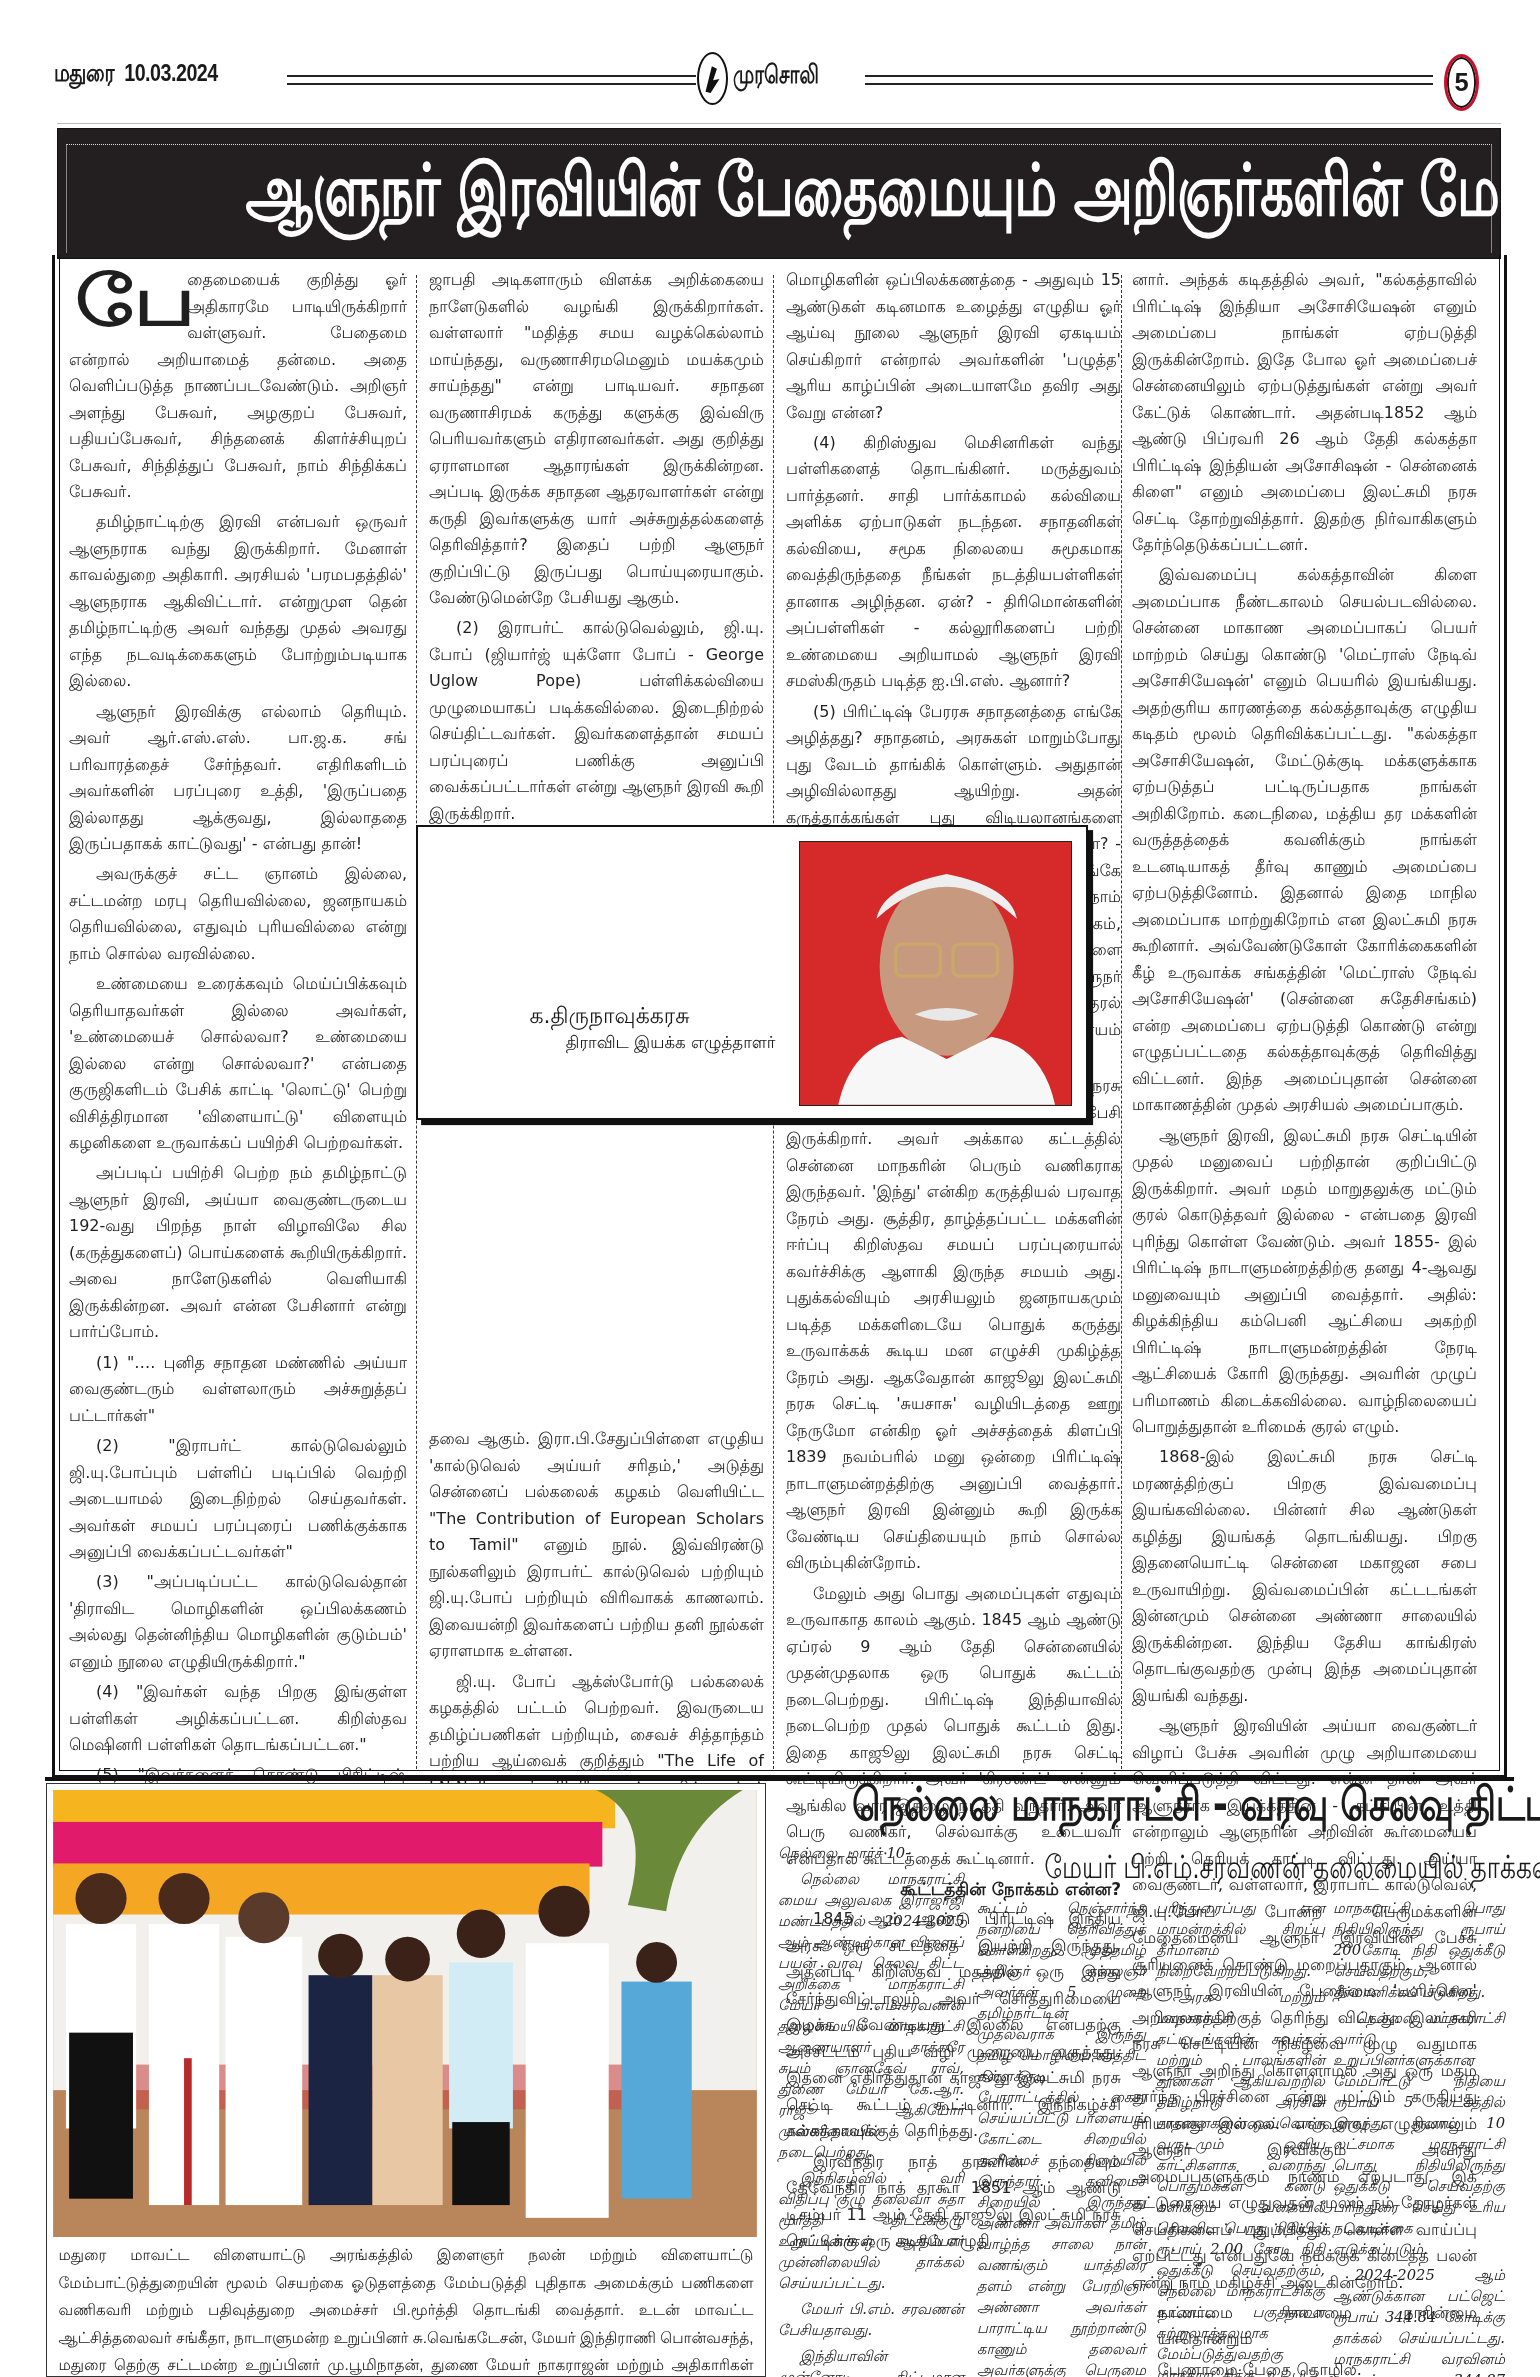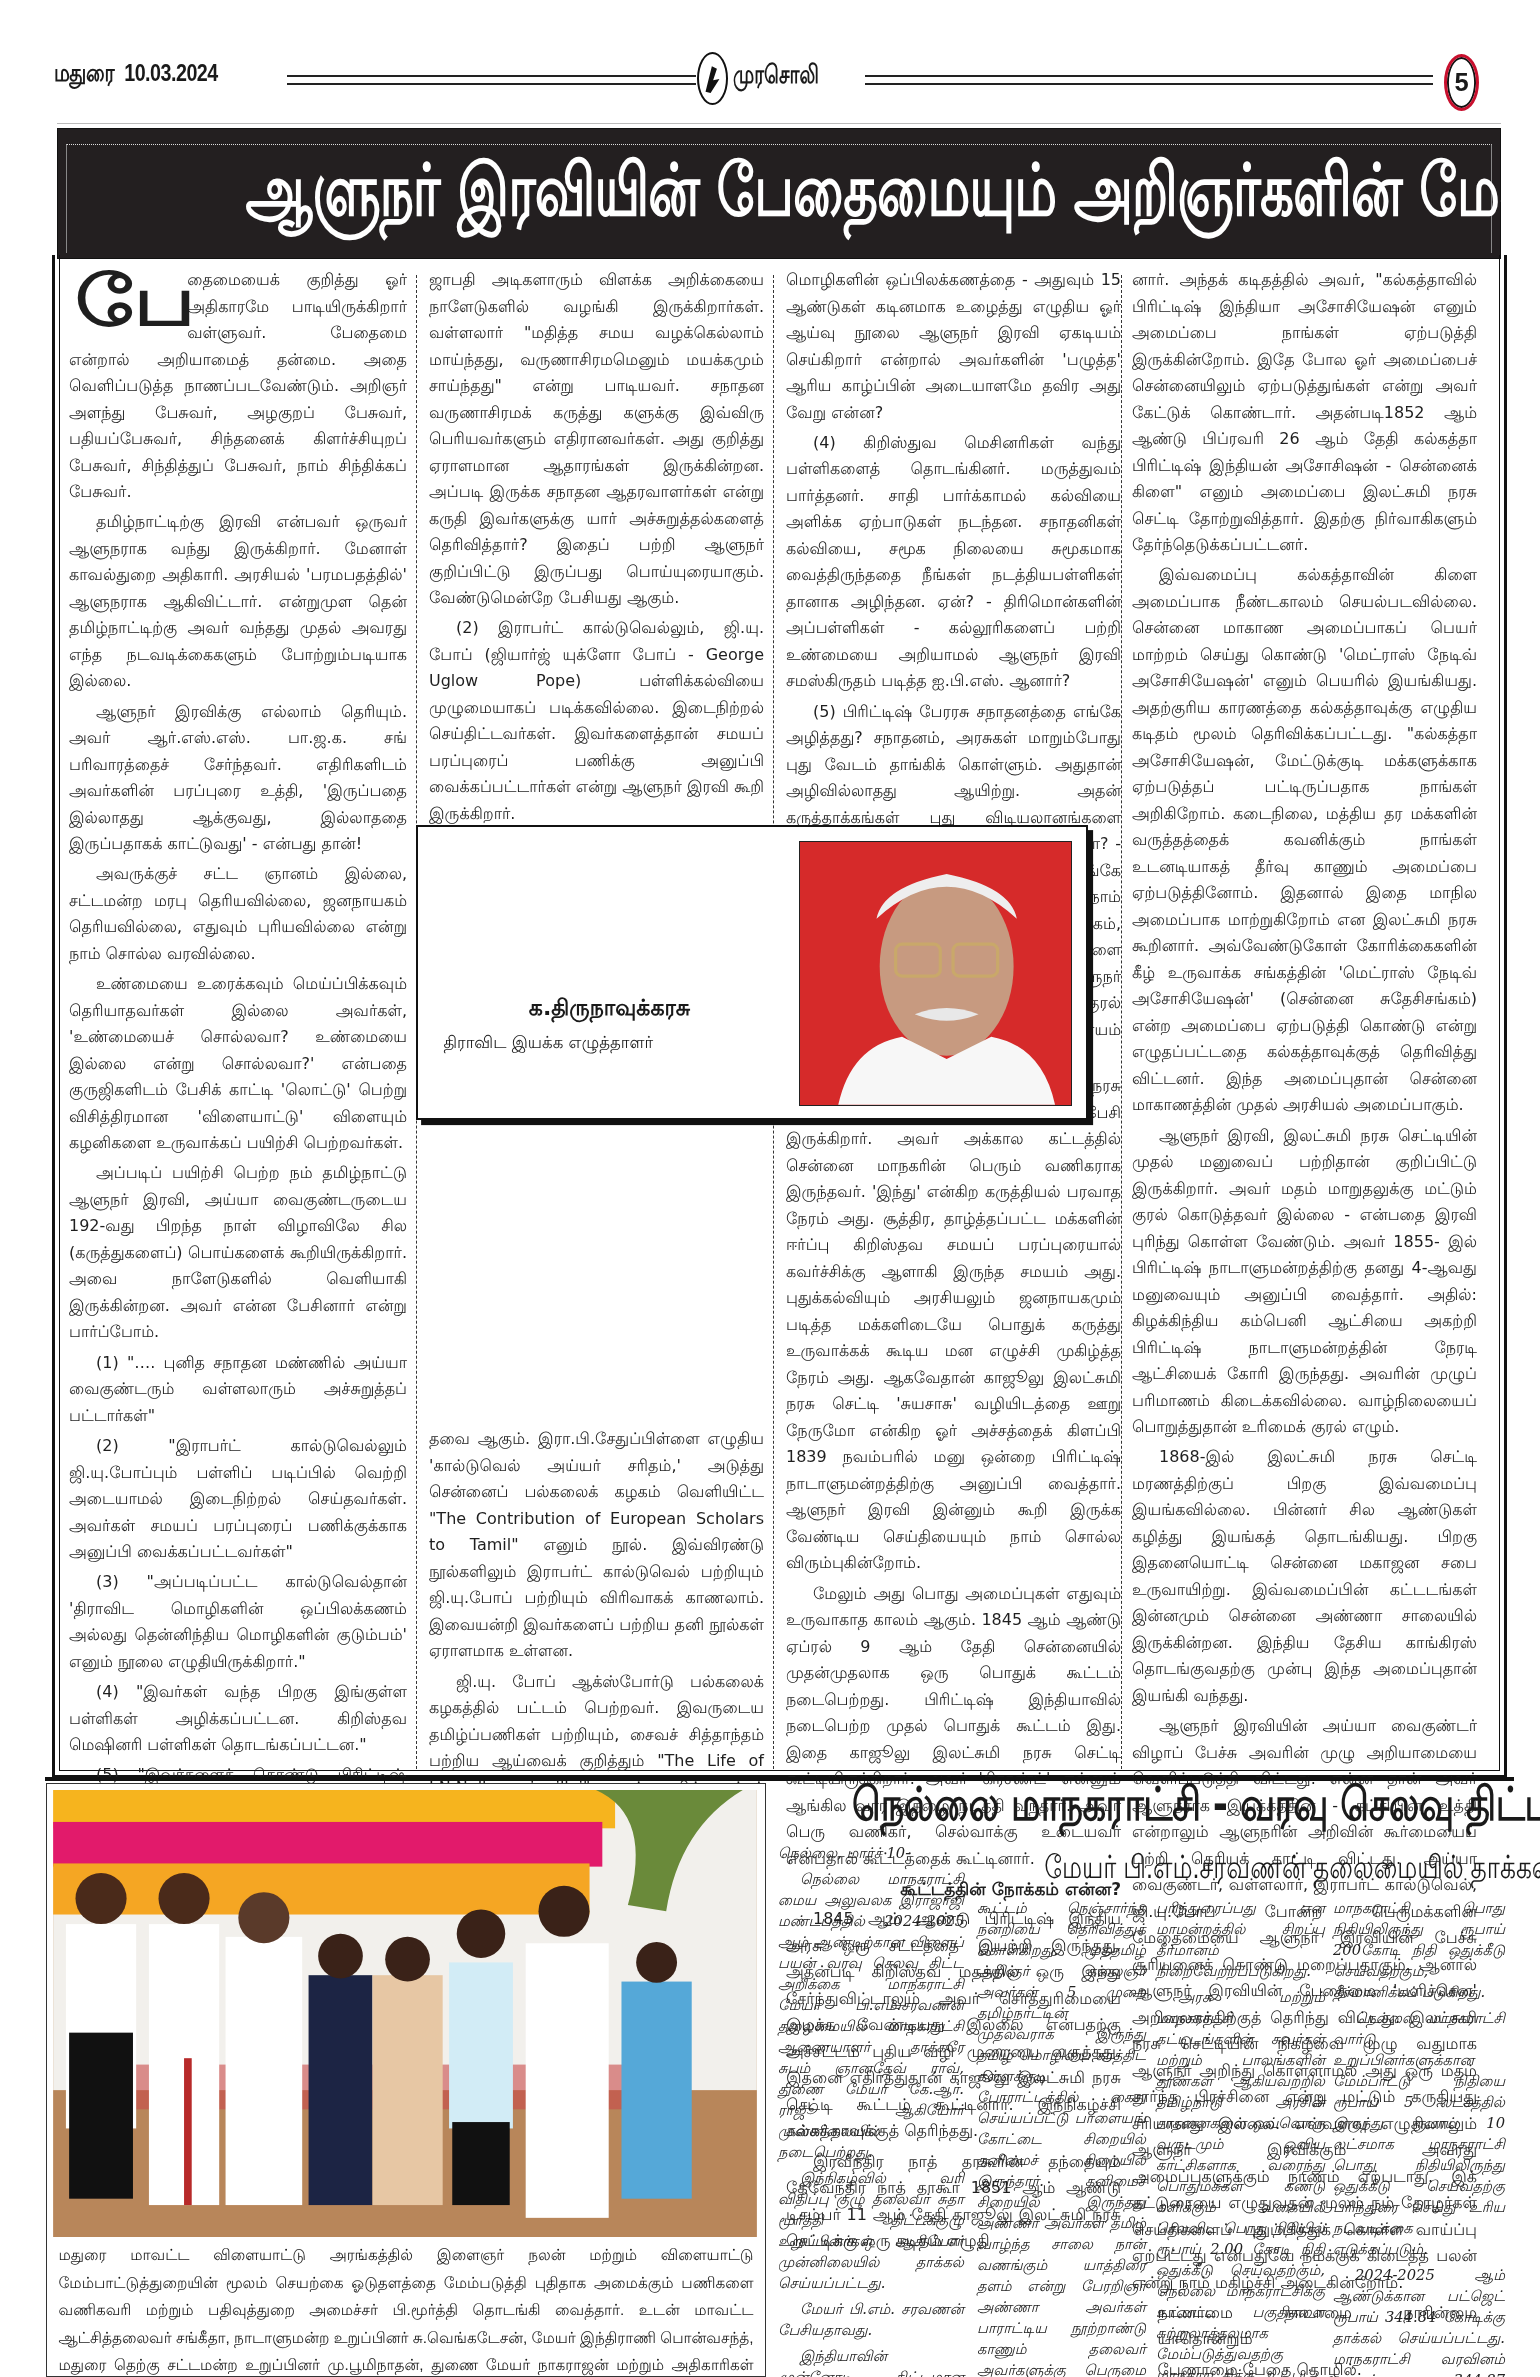--- a/index.html
+++ b/index.html
@@ -44,23 +44,23 @@
   .c4 { left:1132px; width:345px; }
   .vsep { width:0; border-left:1.9px dashed #333; top:275px; }
   .dropcap { float:left; font-size:69px; line-height:61px; font-weight:bold; margin:2.6px 11.5px 0 6.4px;
              font-family:"DejaVu Serif", serif; transform:scaleX(1.2); transform-origin:left; }
   .subhead { text-align:right; font-weight:bold; margin:6.4px 0 6.4px 0; text-indent:0 !important; font-size:17px; }
   .kural { text-indent:0 !important; padding-left:25.5px; }
 
   
   .author-box { left:416px; top:825px; width:672px; height:295px; background:#fff;
                 border:2.6px solid #111; box-shadow:5.1px 5.1px 0 #111; box-sizing:border-box; z-index:3; }
-  .author-name { position:absolute; left:25.5px; width:332px; top:168px; text-align:center; font-weight:bold;
+  .author-name { position:absolute; left:25.5px; width:332px; top:176px; text-align:center; font-weight:normal;
                  font-size:22px; }
-  .author-role { position:absolute; left:25.5px; width:332px; top:206px; text-align:left; font-size:16.6px; }
+  .author-role { position:absolute; left:25.5px; width:332px; top:206px; text-align:right; font-size:16.6px; }
   .author-photo { position:absolute; left:381px; top:14px; width:271px; height:263px; border:1.9px solid #222;
                   background:#d82a2a; overflow:hidden; }
 
   
   .bottom-rule { left:45px; top:1777px; width:1469px; height:3.8px; background:#111; }
   .photo-frame { left:46px; top:1783px; width:720px; height:594px; border:1.9px solid #333; box-sizing:border-box; background:#fff; }
   .photo { position:absolute; left:6.4px; top:6.4px; width:704px; height:447px; overflow:hidden; background:#c99a6a; }
   .caption { position:absolute; left:11.5px; right:11.5px; top:457px; font-size:15.3px; line-height:27.5px; text-align:justify;
              font-family:"Liberation Sans", sans-serif; }
 

